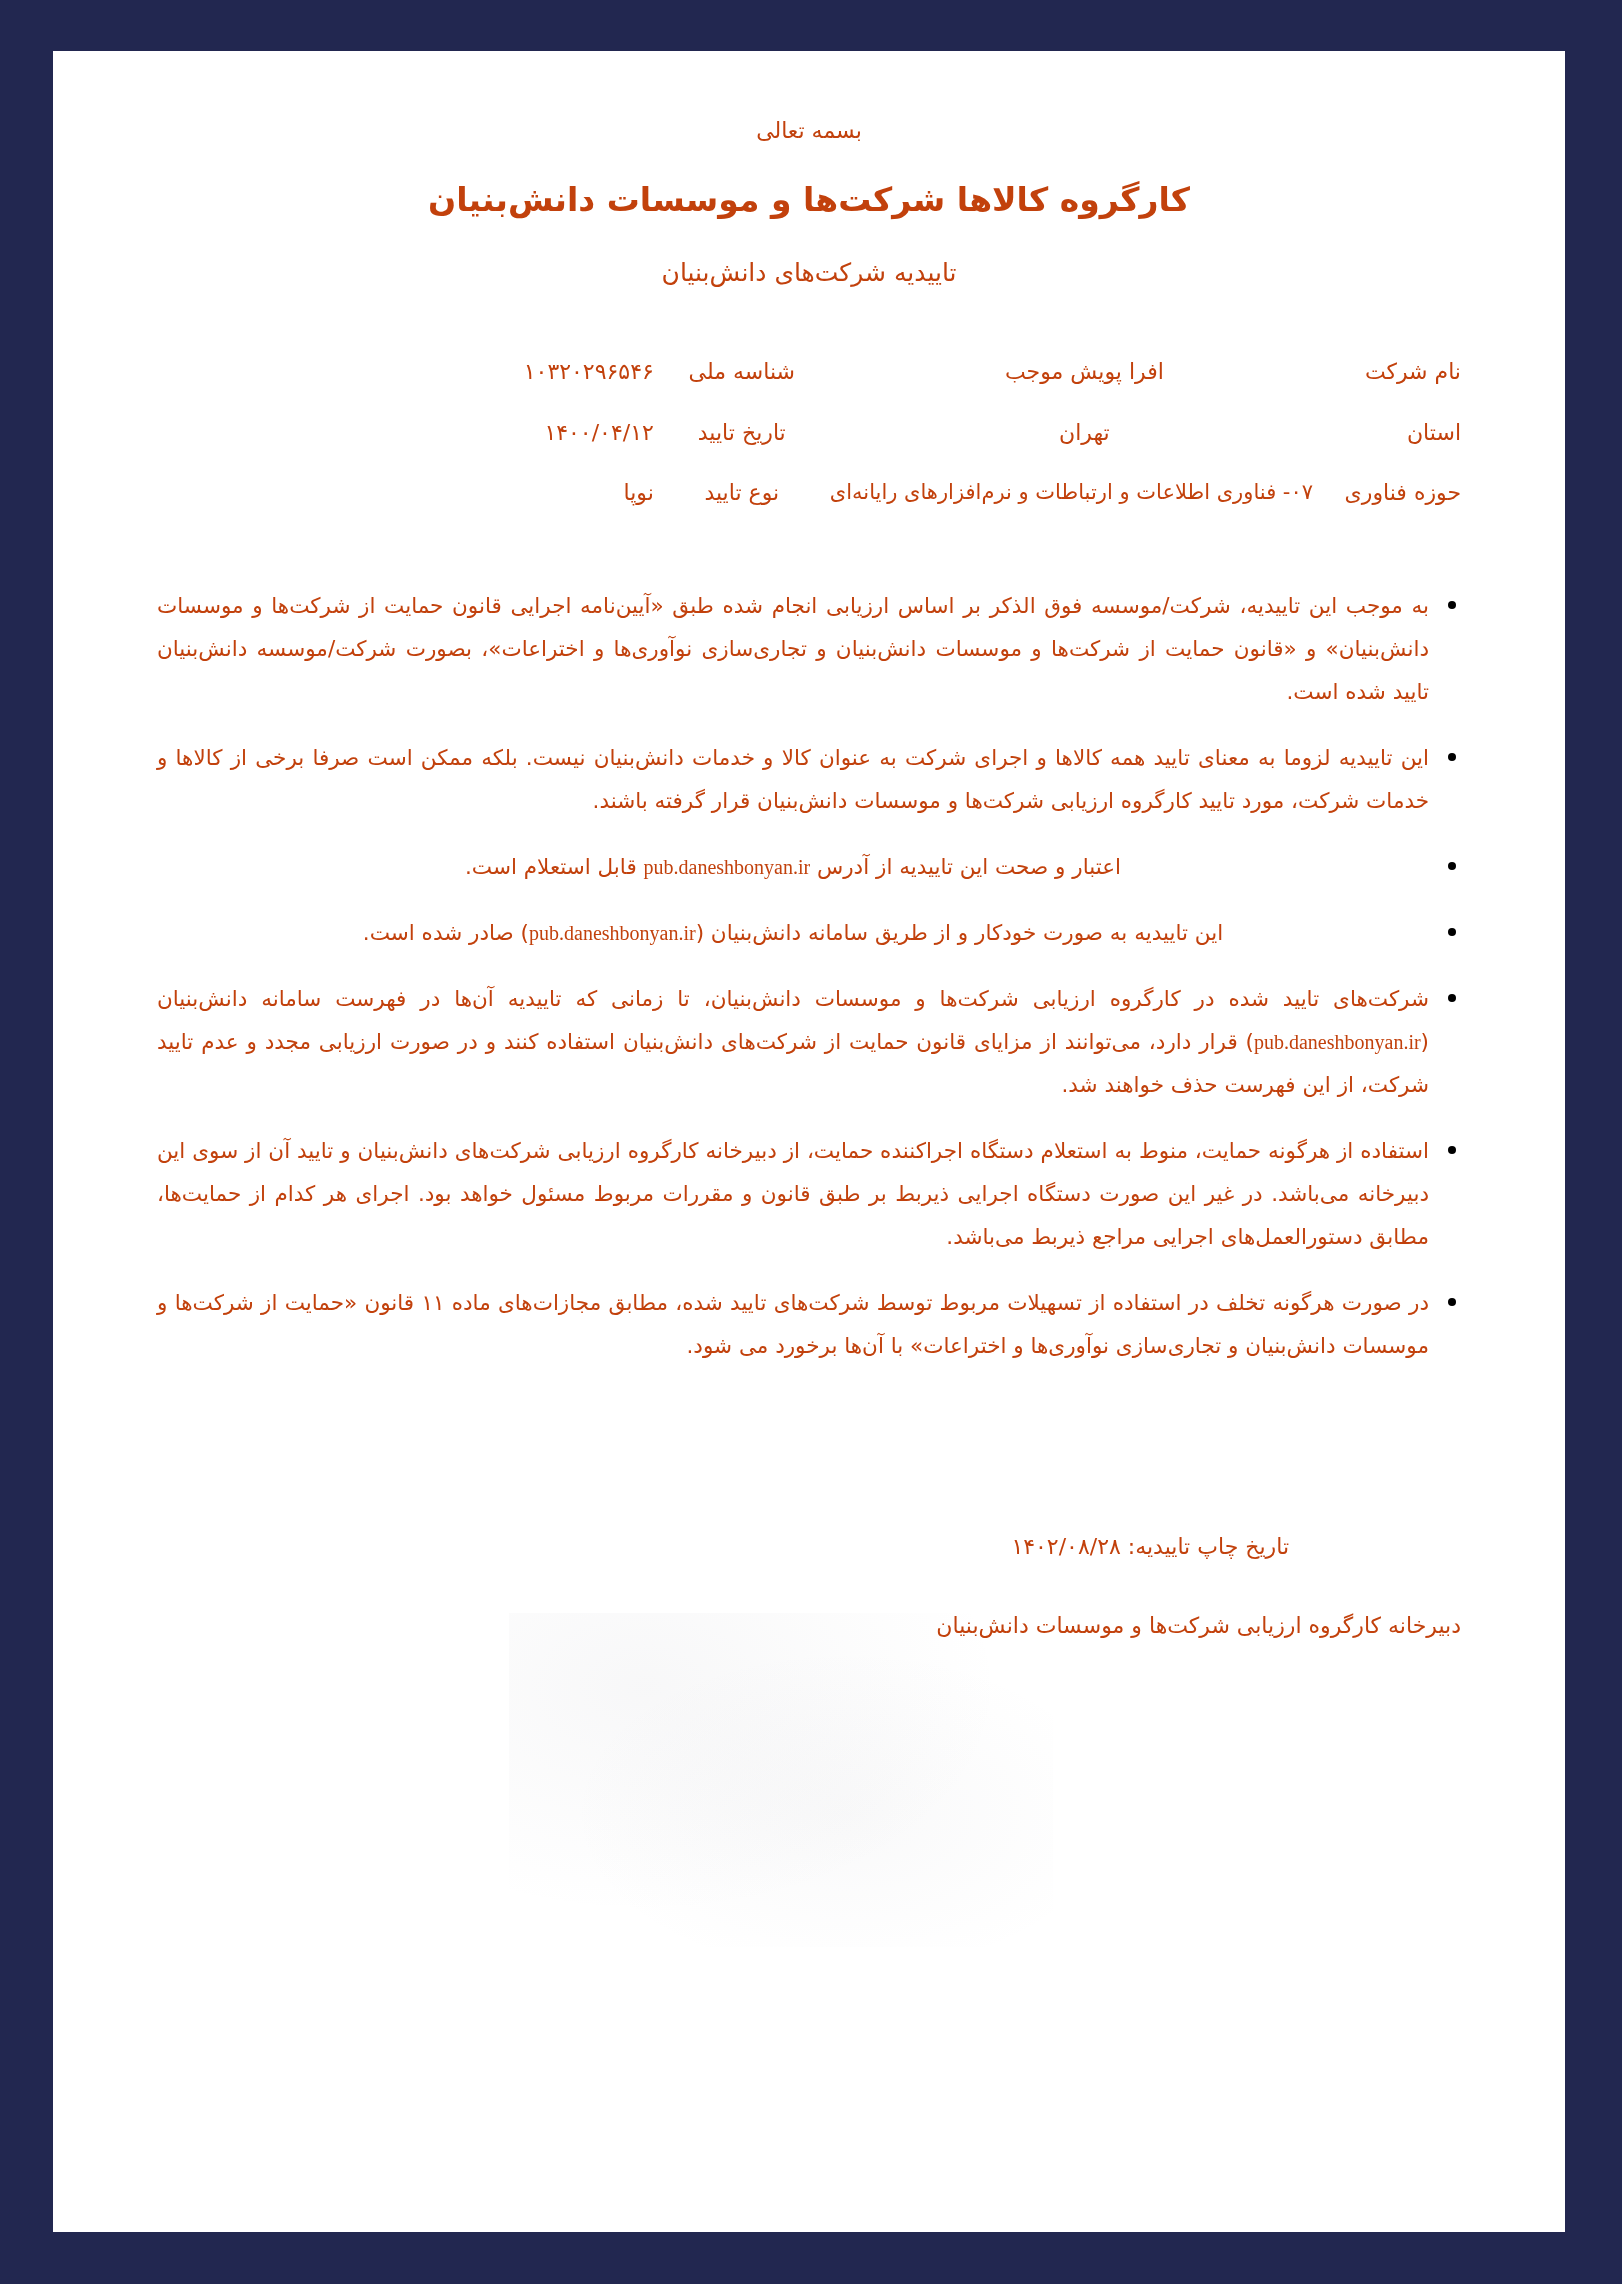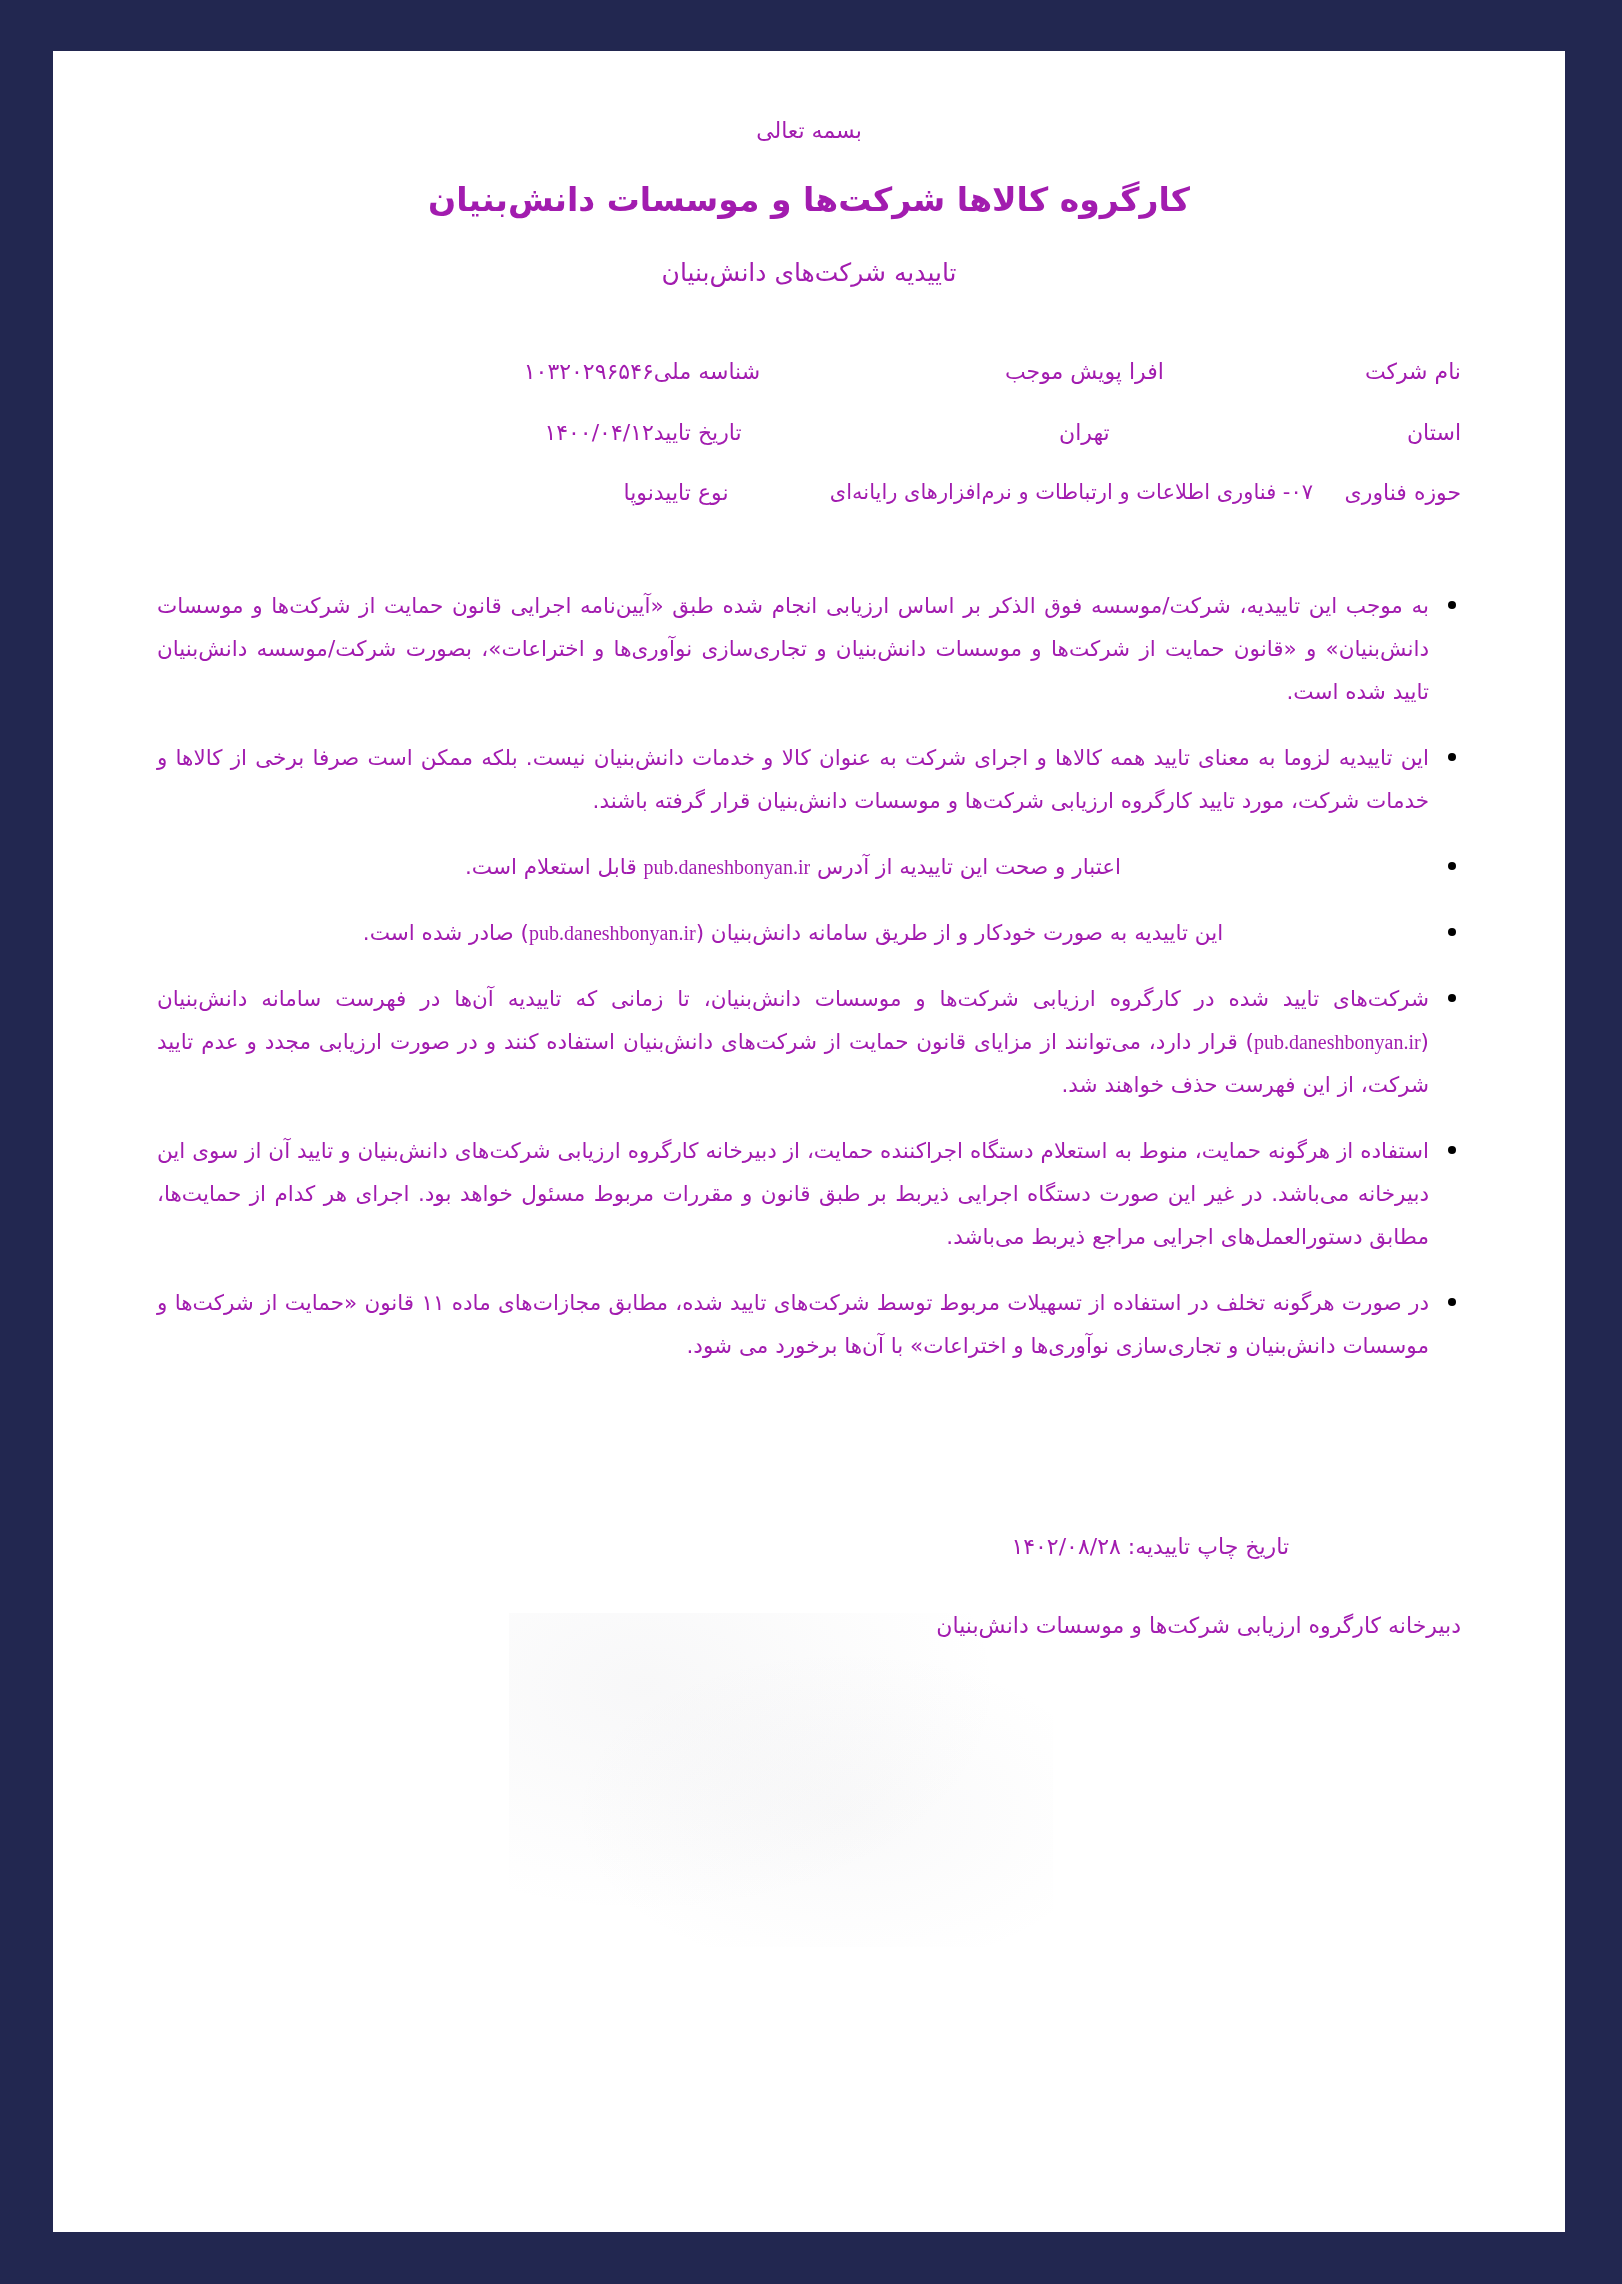--- a/index.html
+++ b/index.html
@@ -32,21 +32,21 @@
     background:
       radial-gradient(ellipse at 25% 22%, rgba(120,120,135,0.055) 0%, rgba(255,255,255,0) 62%),
       radial-gradient(ellipse at 62% 60%, rgba(120,120,135,0.045) 0%, rgba(255,255,255,0) 58%);
     pointer-events: none;
   }
   .content {
     position: relative;
     padding: 0 104px;
     direction: rtl;
     text-align: right;
-    color: #a21caf;
+    color: #c2410c;
   }
   .basmala {
     text-align: center;
     font-size: 22px;
     margin-top: 67px;
     letter-spacing: 0.2px;
   }
   .doc-title {
     text-align: center;
     font-size: 33px;
@@ -76,21 +76,21 @@
     text-align: right;
     padding-left: 16px;
   }
   .info-table td.val-right {
     width: 456px;
     text-align: center;
     padding-left: 26px;
   }
   .info-table td.lbl2 {
     width: 176px;
-    text-align: left;
+    text-align: center;
   }
   .info-table td.val-left {
     text-align: right;
   }
   .info-table td.val-wide {
     text-align: center;
     font-size: 21px;
   }
   .bullets {
     margin-top: 56px;

